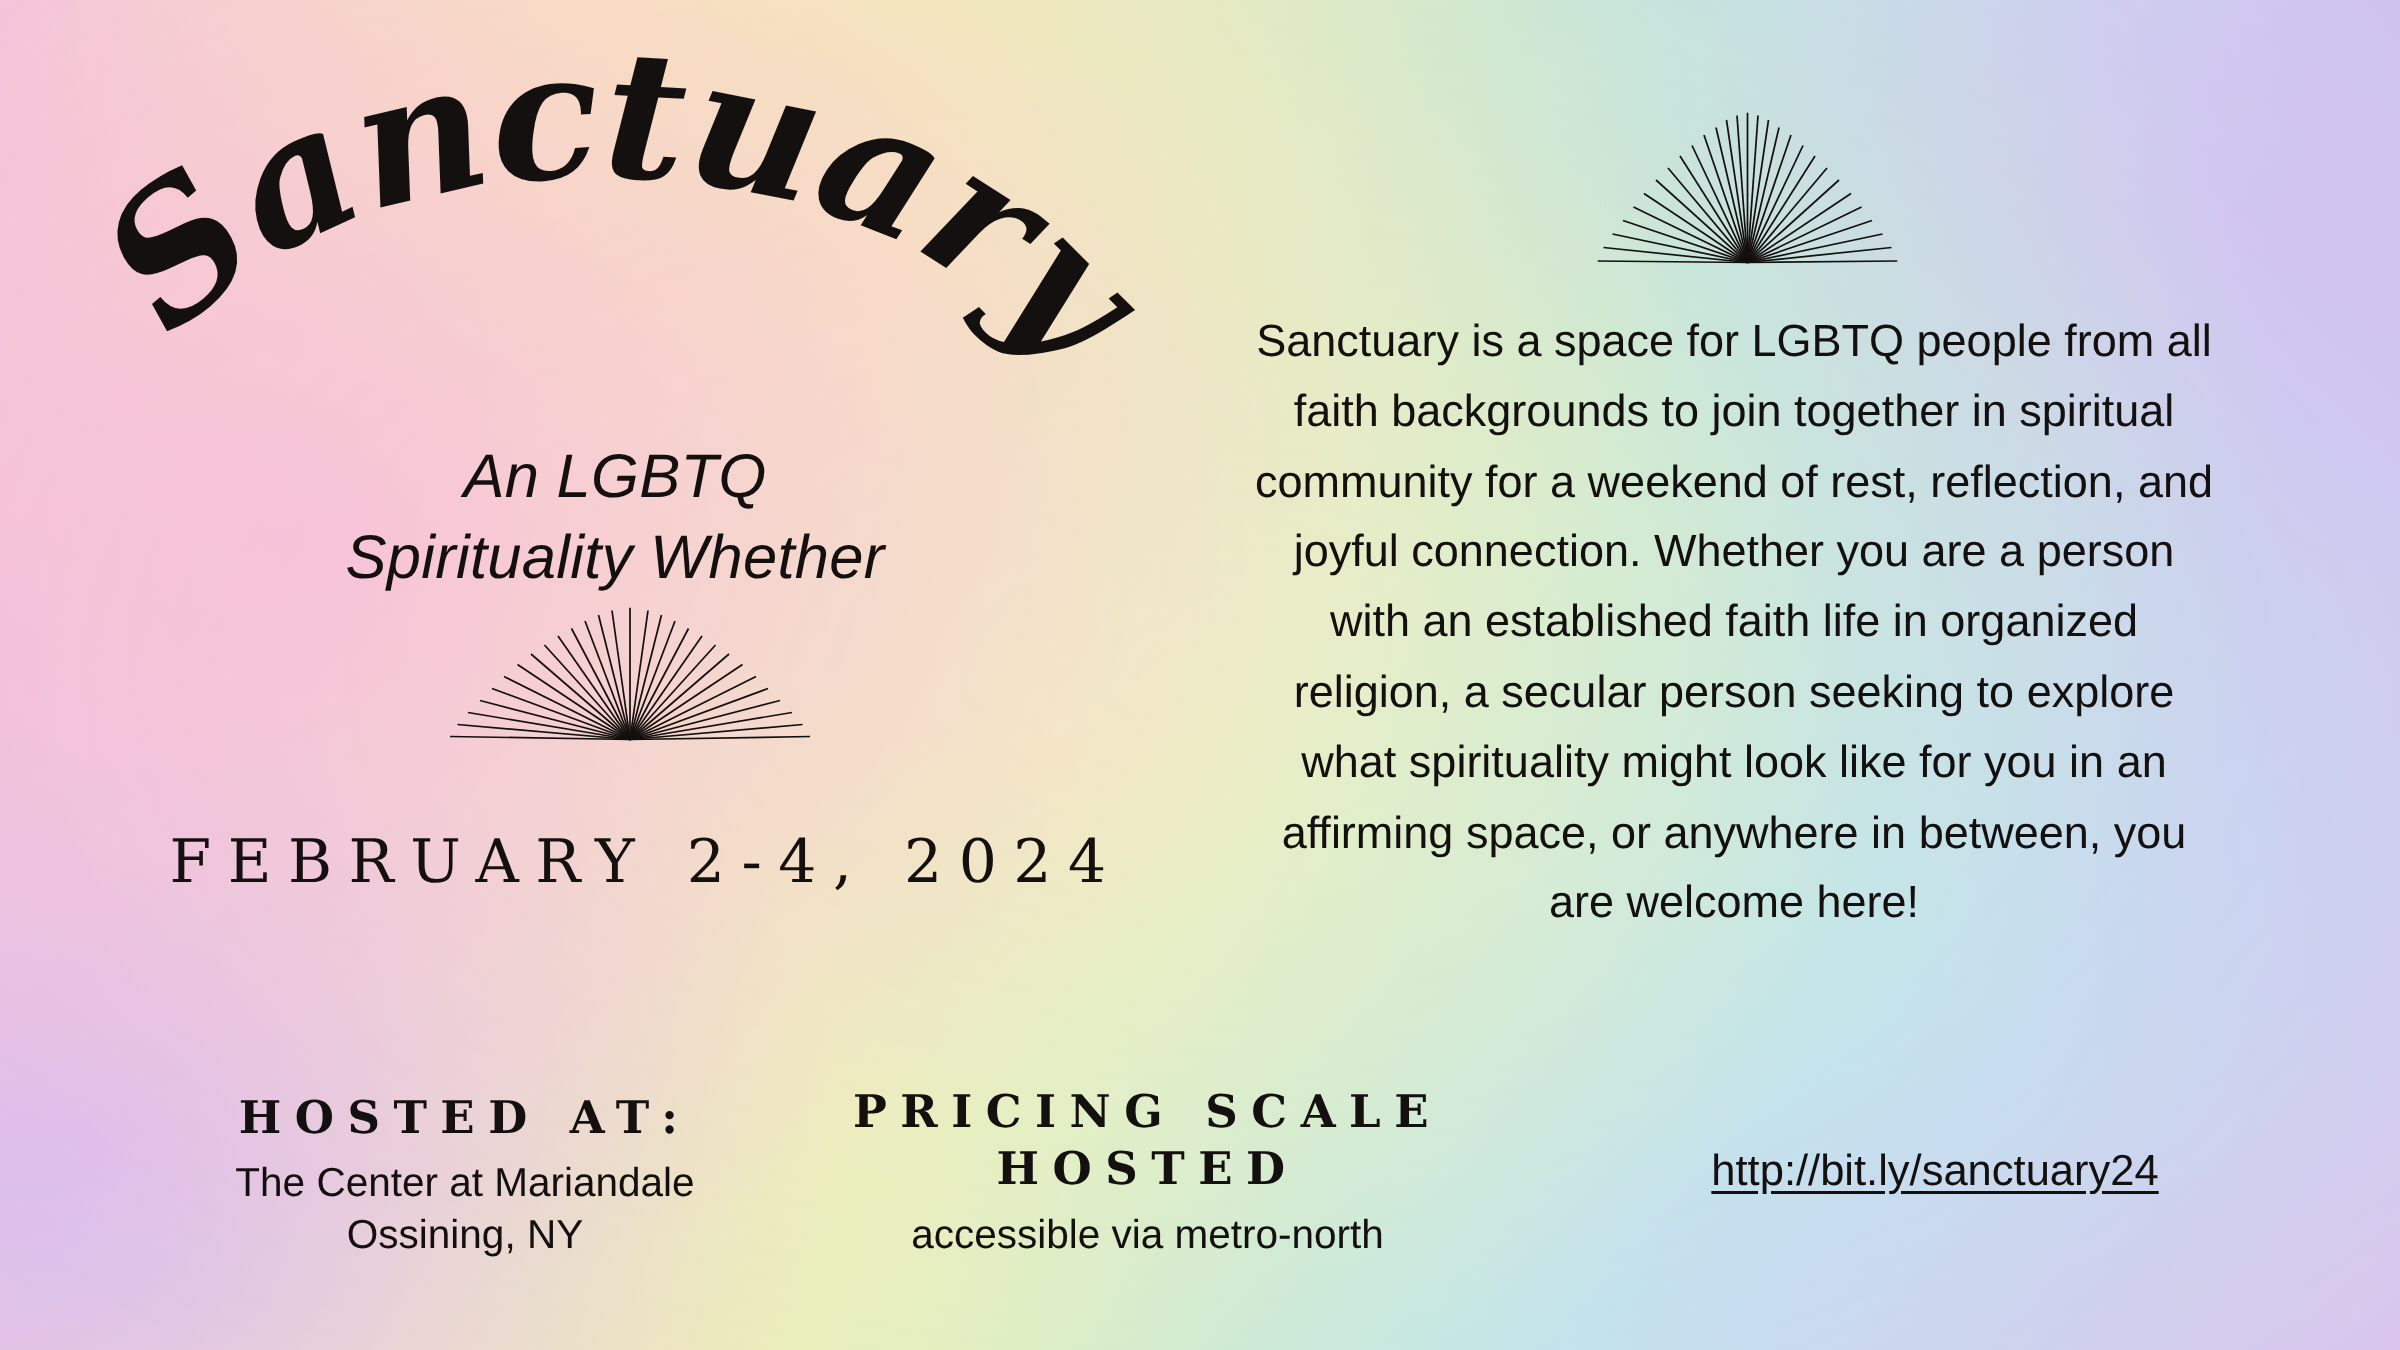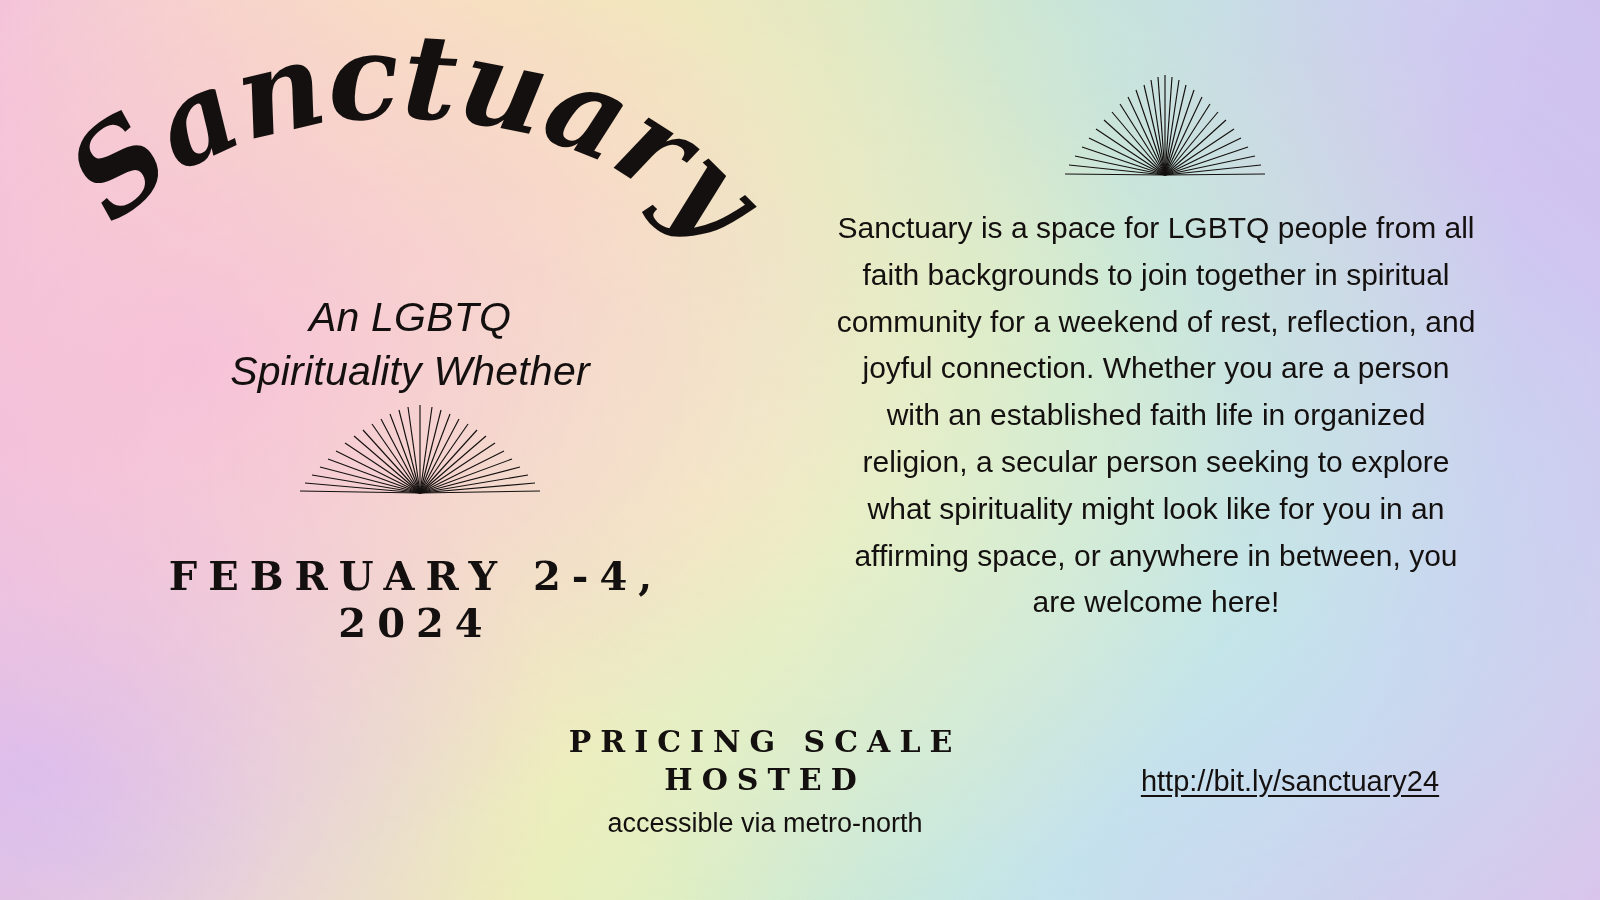--- a/index.html
+++ b/index.html
@@ -89,26 +89,26 @@
   .sunburst {
     position: absolute;
   }
   .sunburst svg { display: block; }
 
   .sun-left { left: 300px; top: 405px; }
   .sun-right { left: 1065px; top: 75px; }
 
   .date {
     position: absolute;
-    left: 96px;
+    left: 113px;
     top: 552px;
     width: 640px;
-    text-align: center;
+    text-align: left;
     font-family: "DejaVu Serif", serif;
-    font-weight: 700;
+    font-weight: 400;
     font-size: 40px;
     letter-spacing: 11px;
     color: #14100f;
   }
 
   
   .blurb {
     position: absolute;
     left: 832px;
     top: 205px;
@@ -254,20 +254,27 @@
         <line x1="100" y1="100" x2="196" y2="90"></line>
         <line x1="100" y1="100" x2="200" y2="99"></line>
       </g>
     </svg>
   </div>
 
   <div class="blurb">Sanctuary is a space for LGBTQ people from all faith backgrounds to join together in spiritual community for a weekend of rest, reflection, and joyful connection. Whether you are a person with an established faith life in organized religion, a secular person seeking to explore what spirituality might look like for you in an affirming space, or anywhere in between, you are welcome here!</div>
 
   <div class="bottom">
 
+    <div class="col col-host">
+      <div class="head">HOSTED AT:</div>
+      <div class="body">
+        <div>The Center at Mariandale</div>
+        <div>Ossining, NY</div>
+      </div>
+    </div>
 
     <div class="col col-price">
       <div class="head">
         <div>PRICING SCALE</div>
         <div>HOSTED</div>
       </div>
       <div class="body">accessible via metro-north</div>
     </div>
 
     <div class="col col-rsvp">

